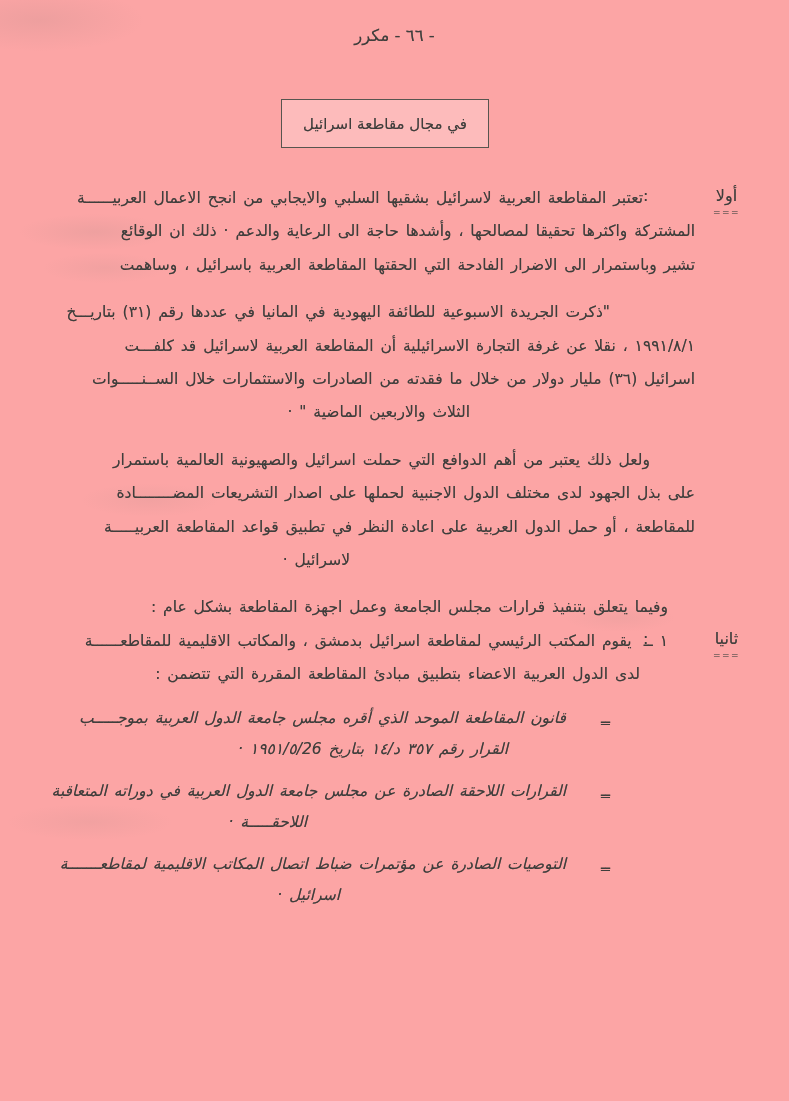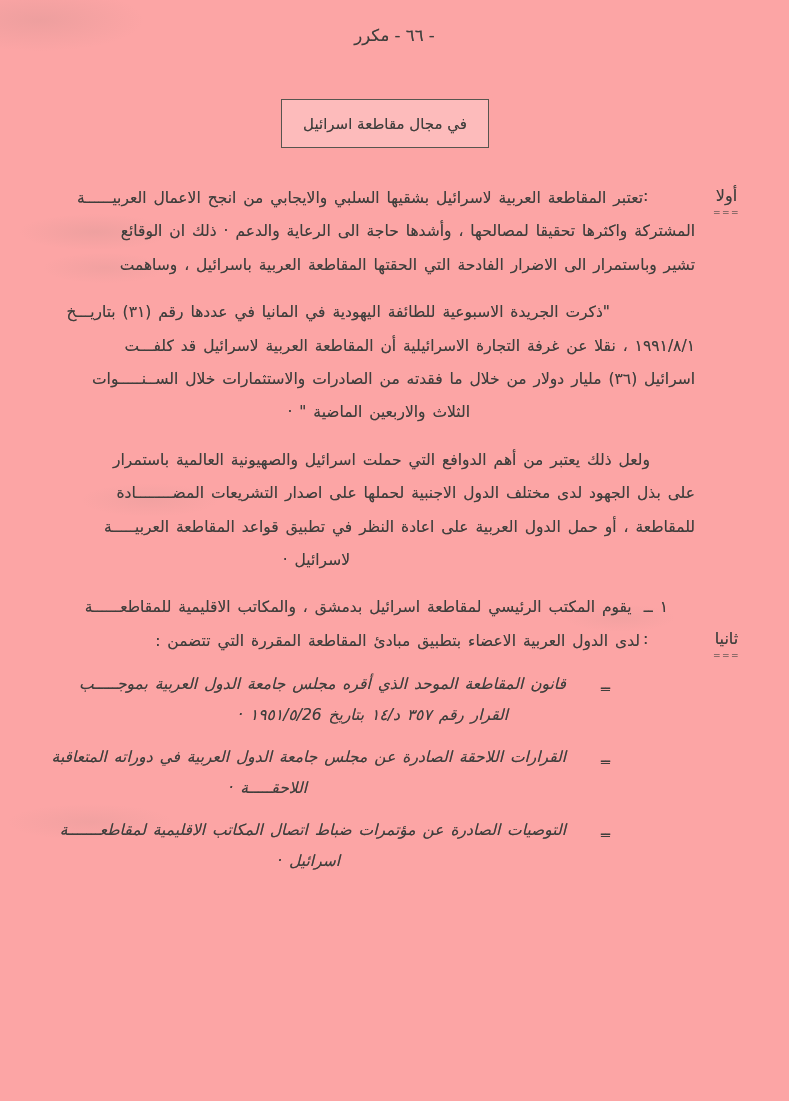--- a/index.html
+++ b/index.html
@@ -104,20 +104,21 @@
     </div>
 
     <div class="para">
       <div class="line" style="margin-right:45px">ولعل ذلك يعتبر  من أهم الدوافع التي حملت اسرائيل والصهيونية العالمية باستمرار</div>
       <div class="line">على بذل الجهود لدى مختلف الدول الاجنبية لحملها  على اصدار التشريعات المضــــــــادة</div>
       <div class="line">للمقاطعة ، أو حمل الدول العربية على اعادة النظر في تطبيق قواعد المقاطعة العربيـــــة</div>
       <div class="line" style="margin-right:345px">لاسرائيل ·</div>
     </div>
 
     <div class="para">
+      <div class="line" style="margin-right:27px">وفيما يتعلق بتنفيذ قرارات مجلس الجامعة وعمل اجهزة المقاطعة بشكل عام :</div>
 
       <div class="line item-row" style="margin-right:27px">
         <span class="item-number">١ ــ</span>
         <span>يقوم المكتب الرئيسي لمقاطعة اسرائيل بدمشق ،  والمكاتب الاقليمية للمقاطعــــــة</span>
       </div>
       <div class="line" style="margin-right:55px">لدى الدول العربية الاعضاء بتطبيق مبادئ المقاطعة المقررة التي تتضمن :</div>
 
       <div class="bullet">
         <span class="dash">ــ</span>
         <div class="bullet-lines">

